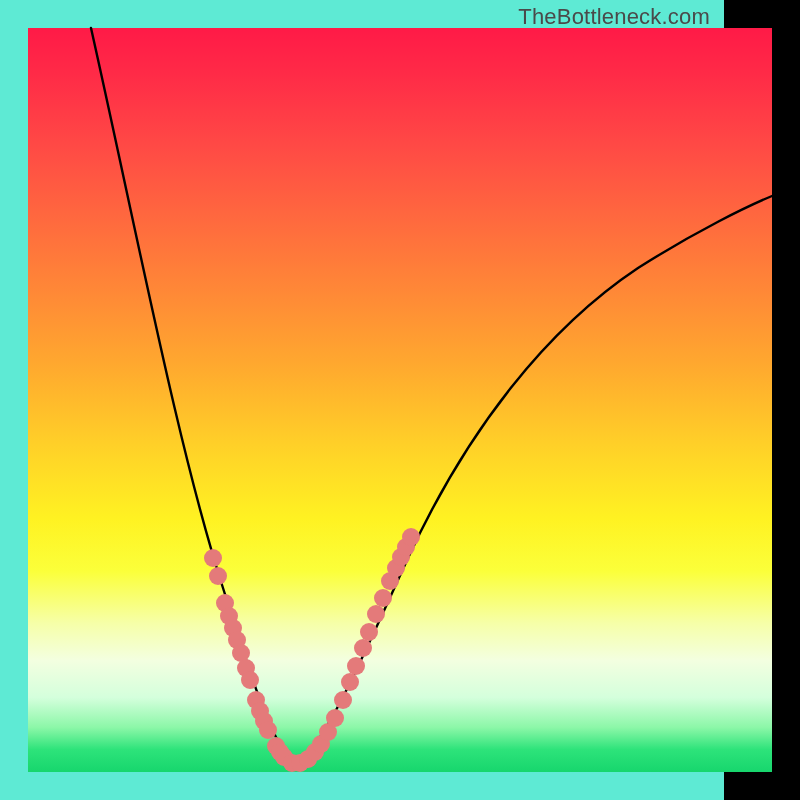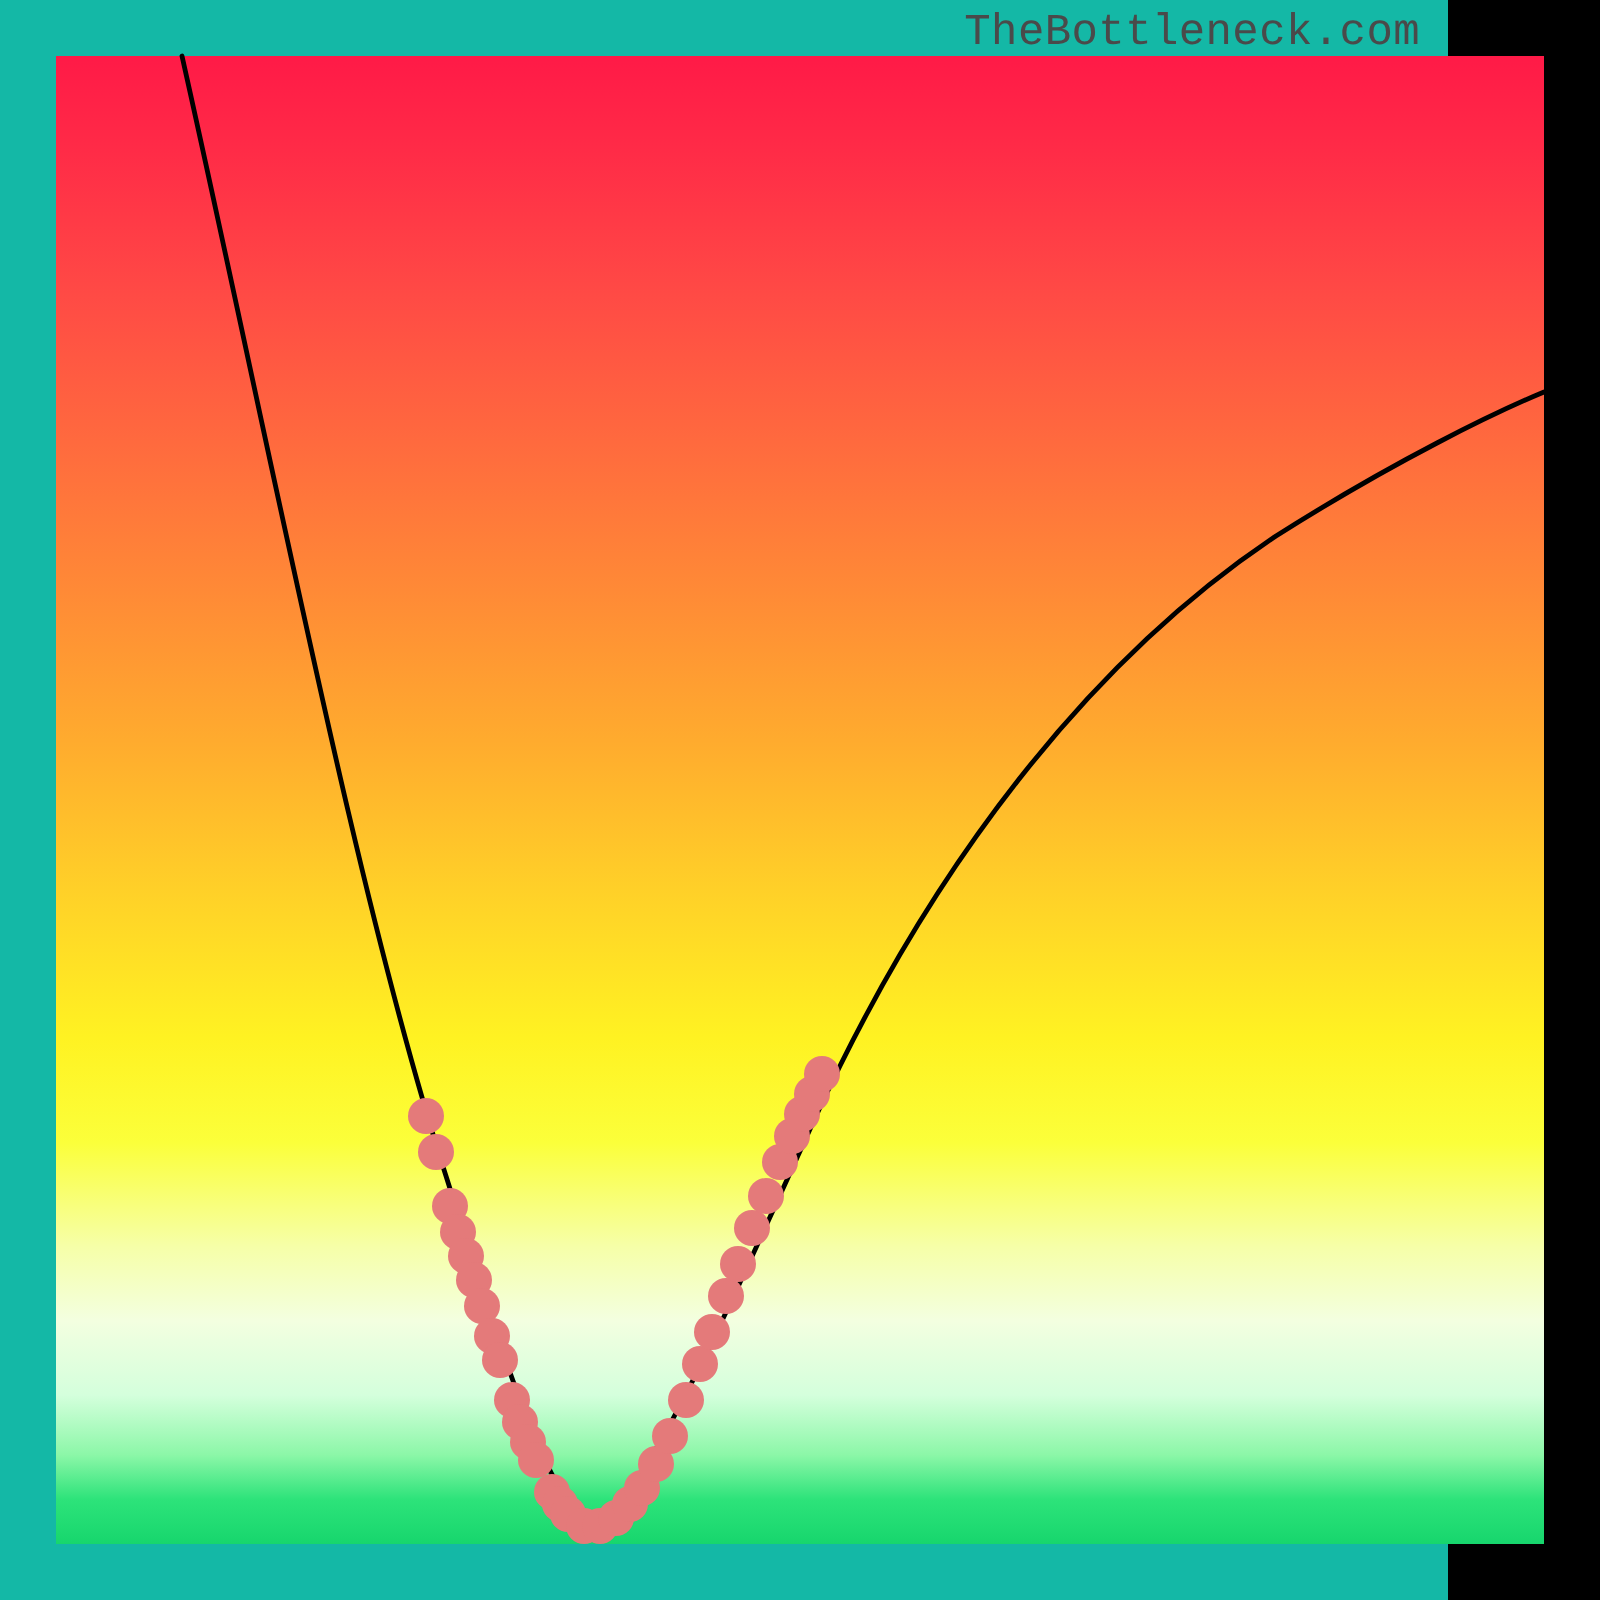--- a/index.html
+++ b/index.html
@@ -10,22 +10,21 @@
     background: #000;
     font-family: Arial, Helvetica, sans-serif;
     overflow: hidden;
   }
   .frame {
     position: absolute;
     left: 0;
     top: 0;
     width: 724px;
     height: 800px;
-    background: #14b8a6;
-    font-family: Liberation Mono, monospace;
+    background: #5eead4;
   }
   .plot {
     position: absolute;
     left: 28px;
     top: 28px;
     width: 744px;
     height: 744px;
     
     background: linear-gradient(
       to bottom,

